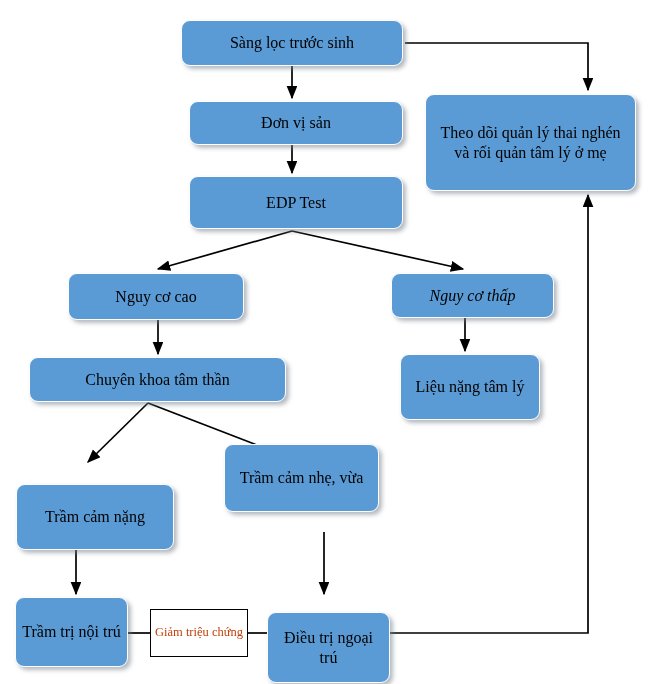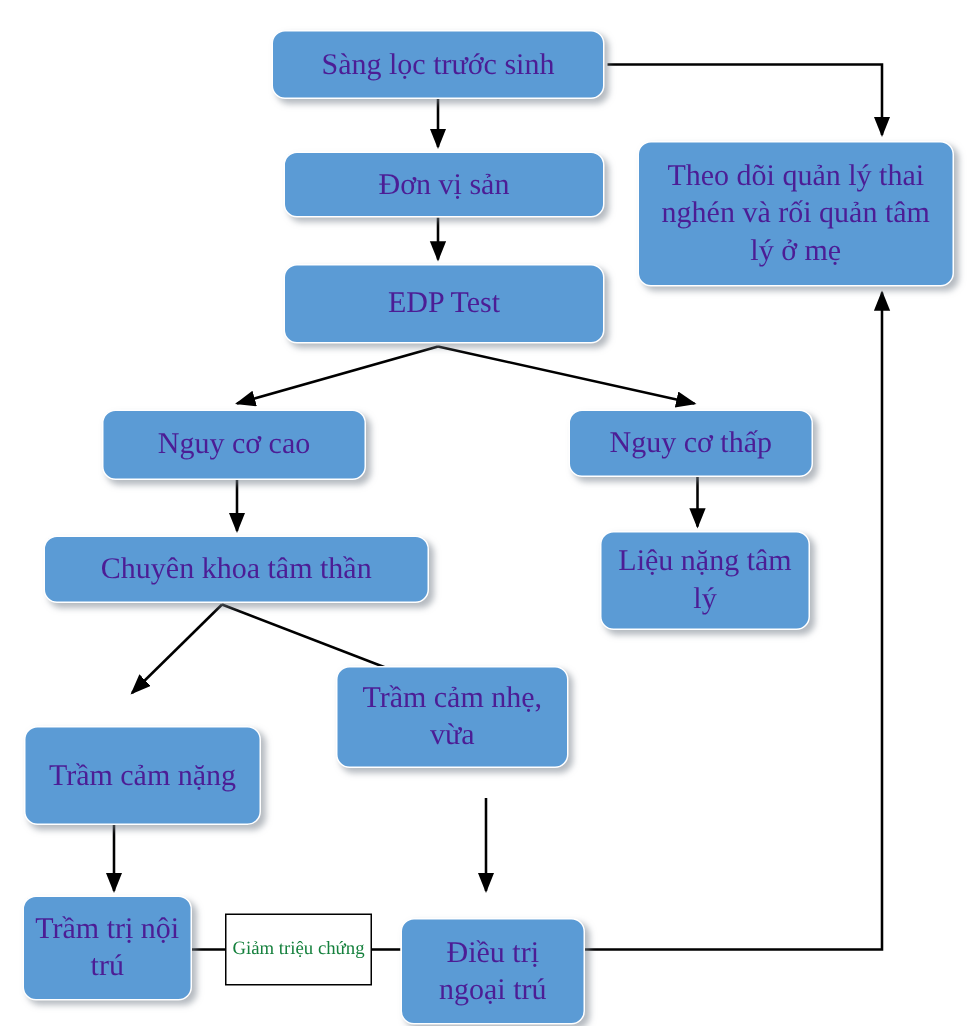--- a/index.html
+++ b/index.html
@@ -30,30 +30,30 @@
     position: absolute;
     box-sizing: border-box;
     display: flex;
     align-items: center;
     justify-content: center;
     text-align: center;
     line-height: 1.25;
   }
   .node-blue {
     background: #5b9bd5;
-    color: #4c1d95;
+    color: #000000;
     border-radius: 9px;
     border: 1.5px solid #ffffff;
     box-shadow: 3px 3px 4px rgba(120,130,140,0.55);
-    font-size: 20px;
+    font-size: 16px;
     padding: 2px 6px;
   }
   .node-plain {
     background: #ffffff;
-    color: #15803d;
+    color: #c2410c;
     border: 1.2px solid #000000;
     border-radius: 0;
     font-size: 12.5px;
     padding: 2px 4px;
   }
   .node-label {
     display: block;
     white-space: pre-line;
   }
 </style>
@@ -95,21 +95,21 @@
       </div>
       <div class="node node-blue" style="left: 189px; top: 176px; width: 214px; height: 53px;">
         <span class="node-label">EDP Test</span>
       </div>
       <div class="node node-blue" style="left: 425px; top: 94px; width: 211px; height: 97px;">
         <span class="node-label">Theo dõi quản lý thai nghén và rối quản tâm lý ở mẹ</span>
       </div>
       <div class="node node-blue" style="left: 68px; top: 273px; width: 176px; height: 47px;">
         <span class="node-label">Nguy cơ cao</span>
       </div>
-      <div class="node node-blue" style="left: 379px; top: 273px; width: 163px; height: 45px;">
+      <div class="node node-blue" style="left: 391px; top: 273px; width: 163px; height: 45px; font-style: italic;">
         <span class="node-label">Nguy cơ thấp</span>
       </div>
       <div class="node node-blue" style="left: 29px; top: 357px; width: 257px; height: 45px;">
         <span class="node-label">Chuyên khoa tâm thần</span>
       </div>
       <div class="node node-blue" style="left: 400px; top: 354px; width: 140px; height: 66px;">
         <span class="node-label">Liệu nặng tâm lý</span>
       </div>
       <div class="node node-blue" style="left: 16px; top: 484px; width: 158px; height: 66px;">
         <span class="node-label">Trầm cảm nặng</span>

